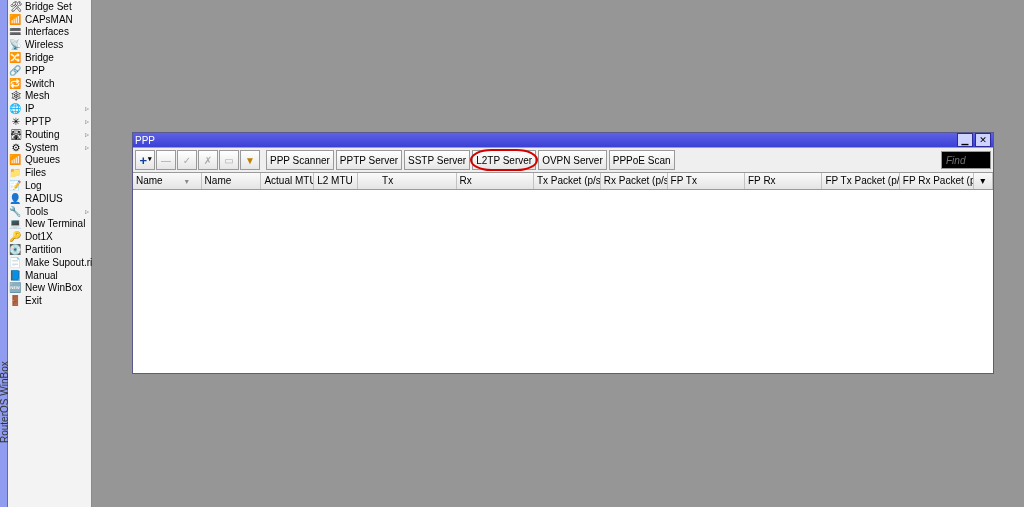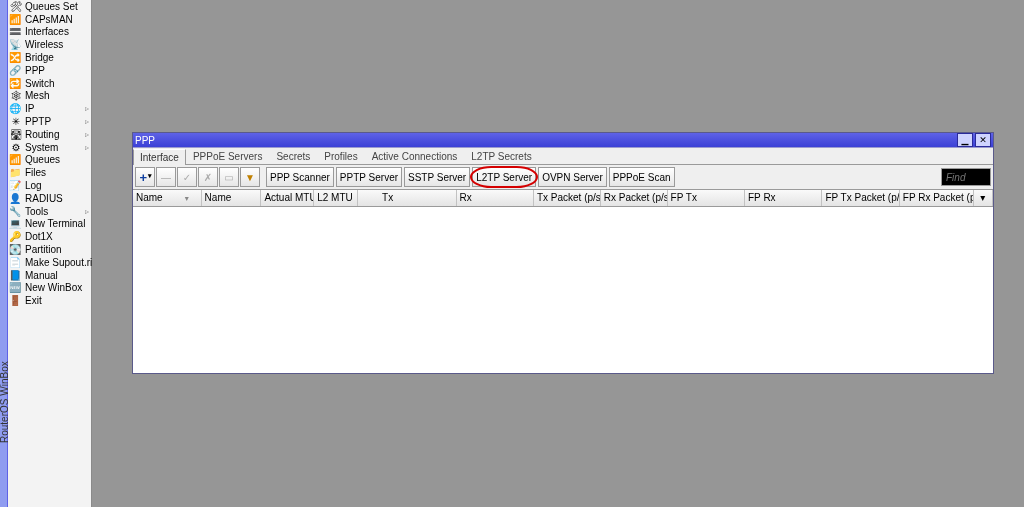--- a/index.html
+++ b/index.html
@@ -58,21 +58,21 @@
 </style>
 </head>
 <body>
 
 <div class="app">
   <div class="bluestrip"></div>
   <div class="sidebar" id="sidebar">
     <span class="rotlabel">RouterOS WinBox</span>
   <div class="side-item">
         <span class="ico">🛠</span>
-        <span>Queues Set</span>
+        <span>Bridge Set</span>
       </div>
       <div class="side-item">
         <span class="ico">📶</span>
         <span>CAPsMAN</span>
       </div>
       <div class="side-item">
         <span class="ico">🟰</span>
         <span>Interfaces</span>
       </div>
       <div class="side-item">
@@ -168,28 +168,20 @@
   <div class="canvas">
 
     <div class="win">
       <div class="win-title">
         <span>PPP</span>
         <span class="spacer"></span>
         <span class="wbtn">▁</span>
         <span class="wbtn">✕</span>
       </div>
       <div class="win-body">
-        <div class="tabs" id="tabs">
-            <span class="tab active">Interface</span>
-            <span class="tab">PPPoE Servers</span>
-            <span class="tab">Secrets</span>
-            <span class="tab">Profiles</span>
-            <span class="tab">Active Connections</span>
-            <span class="tab">L2TP Secrets</span>
-          </div>
         <div class="toolbar">
           <span class="tb-btn icon plus">+</span>
           <span class="tb-btn icon disabled">—</span>
           <span class="tb-btn icon disabled">✓</span>
           <span class="tb-btn icon disabled">✗</span>
           <span class="tb-btn icon disabled">▭</span>
           <span class="tb-btn icon filter">▼</span>
           <span class="gap"></span>
           <span id="tbuttons"><span class="tb-btn" style="margin-left: 2px;">PPP Scanner</span><span class="tb-btn" style="margin-left: 2px;">PPTP Server</span><span class="tb-btn" style="margin-left: 2px;">SSTP Server</span><span class="tb-btn highlight-oval" style="margin-left: 2px;">L2TP Server</span><span class="tb-btn" style="margin-left: 2px;">OVPN Server</span><span class="tb-btn" style="margin-left: 2px;">PPPoE Scan</span></span>
           <input class="find" placeholder="Find" style="">

